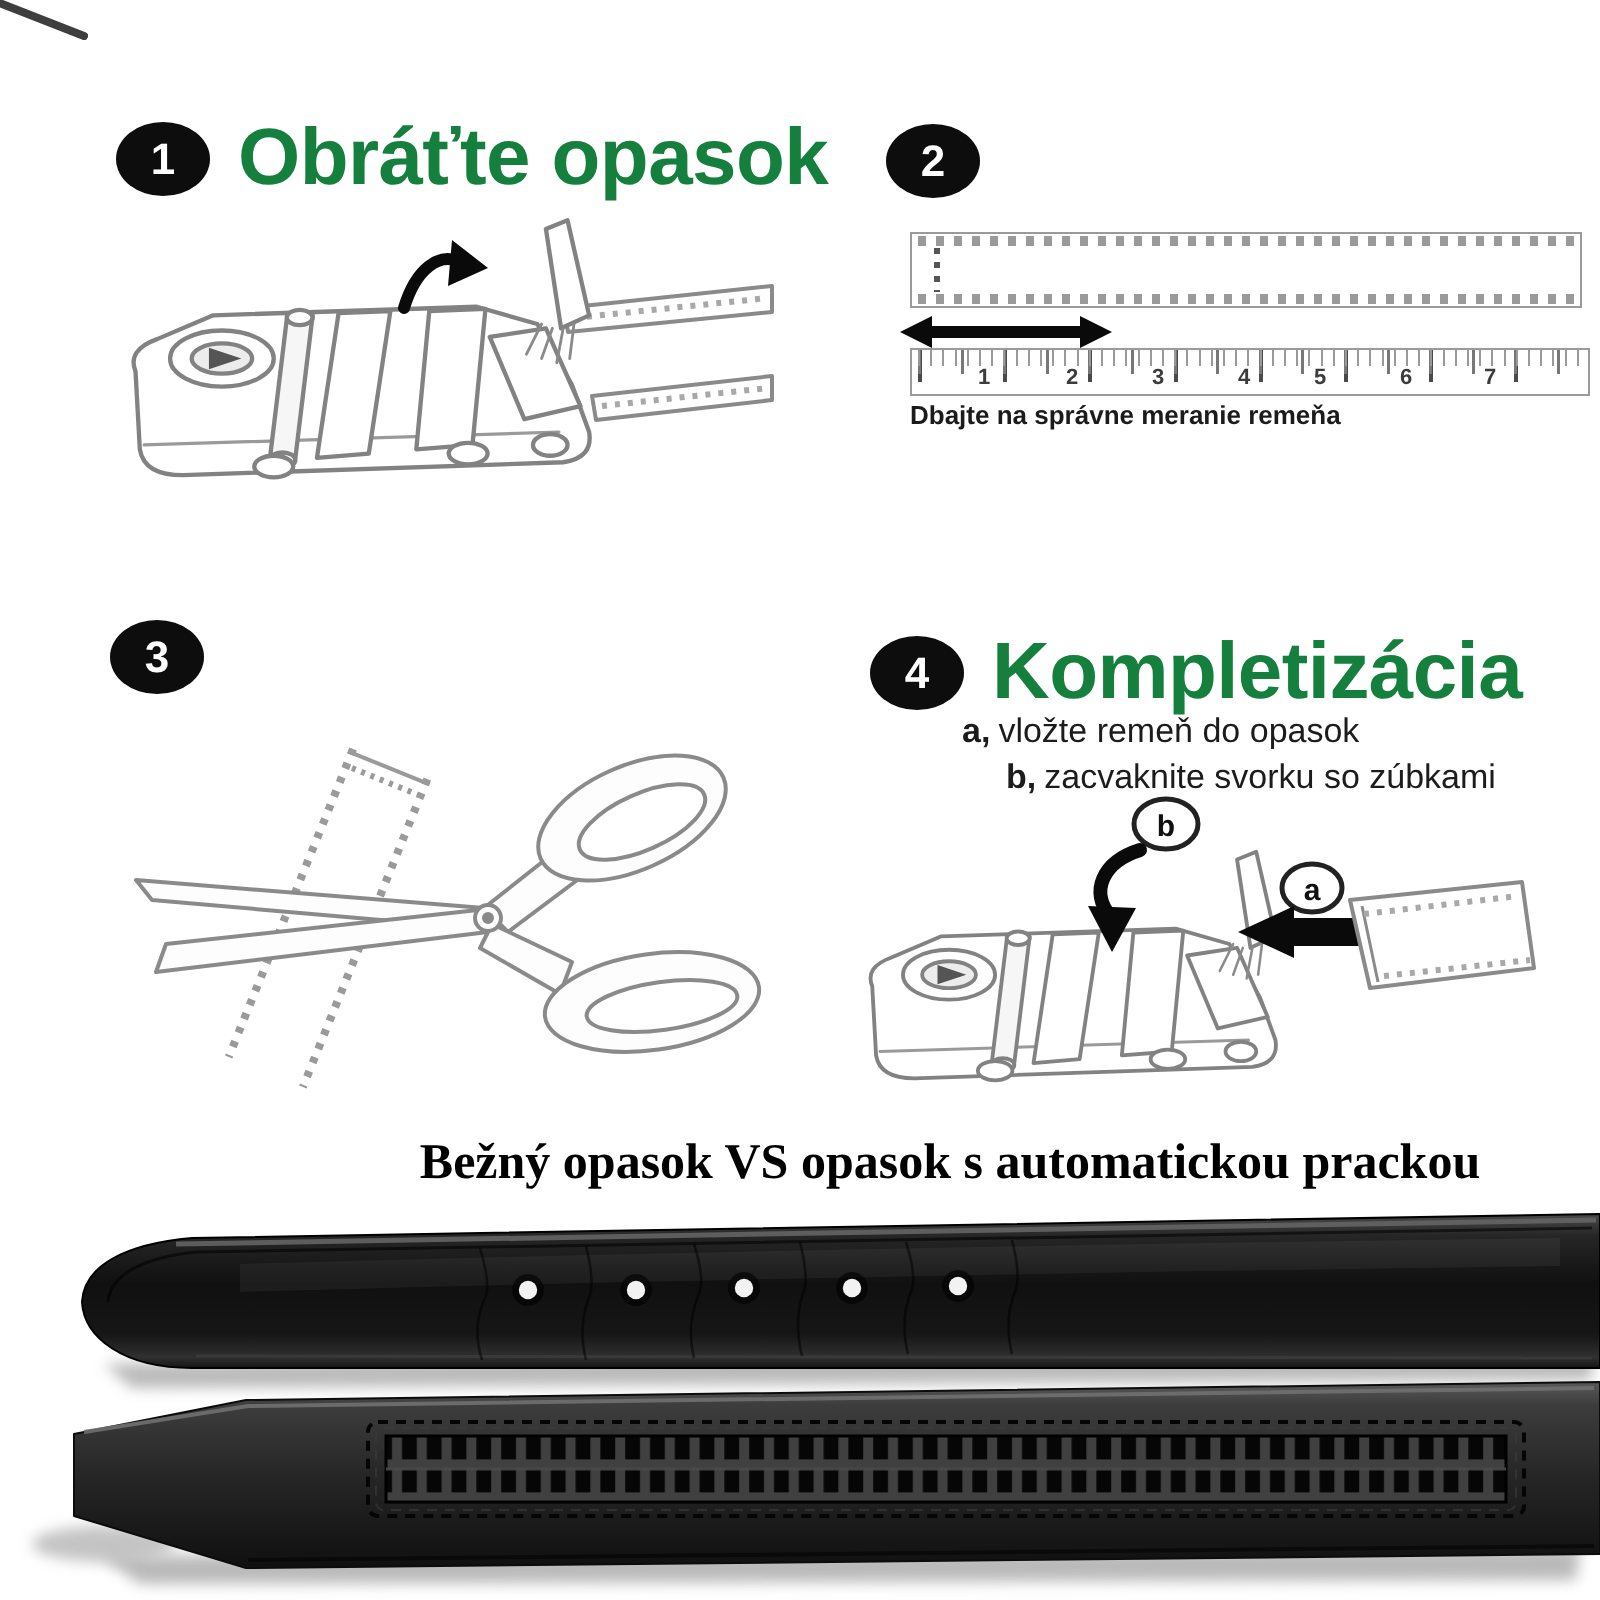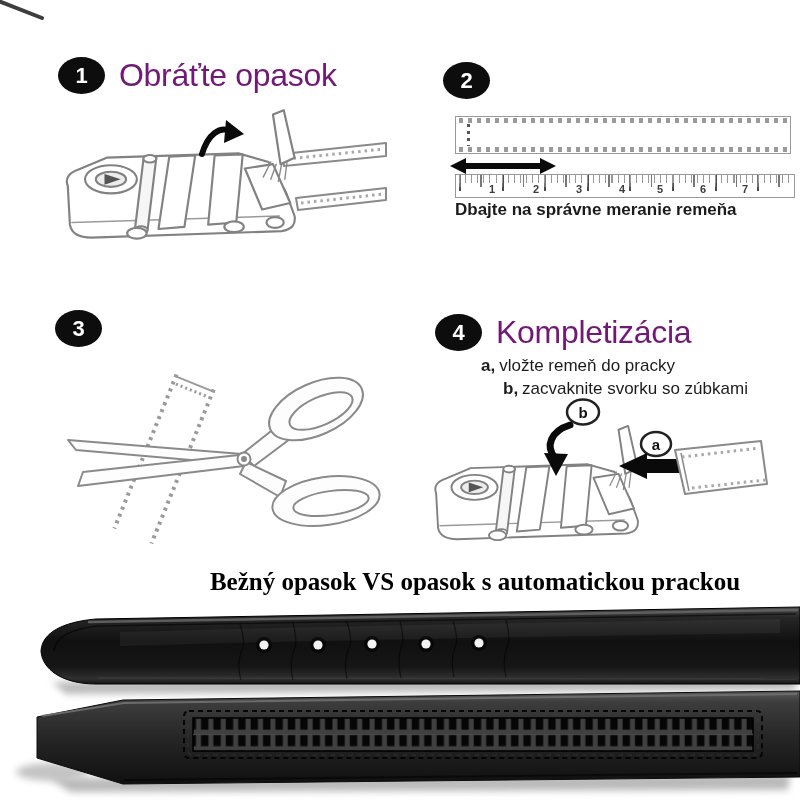--- a/index.html
+++ b/index.html
@@ -8,21 +8,21 @@
     font-family:"Liberation Sans", sans-serif;color:#161616;
   }
   .abs{position:absolute;}
   
   .step-header{position:absolute;display:flex;align-items:center;gap:14px;}
   .badge{
     width:47px;height:37px;border-radius:50%;background:#0d0d0d;color:#ffffff;
     display:flex;align-items:center;justify-content:center;
     font-weight:700;font-size:22px;flex:0 0 auto;
   }
-  .step-title{font-weight:400;font-size:32px;letter-spacing:-0.3px;color:#701a75;white-space:nowrap;}
+  .step-title{font-weight:700;font-size:40px;letter-spacing:-0.3px;color:#15803d;white-space:nowrap;}
   
   .sub-line{position:absolute;font-size:17px;font-weight:500;color:#1c1c1c;white-space:nowrap;}
   .sub-line b{font-weight:700;margin-right:4px;}
   
   .strap2{
     position:absolute;left:455px;top:116px;width:336px;height:38px;
     background:#ffffff;border:1.5px solid #9a9a9a;box-sizing:border-box;
   }
   .perf{position:absolute;left:3px;right:3px;height:5px;
     background:repeating-linear-gradient(90deg,#9a9a9a 0 4px,transparent 4px 9px);}
@@ -36,21 +36,21 @@
     border:1.5px solid #9a9a9a;box-sizing:border-box;
     background-image:
       repeating-linear-gradient(90deg,#999 0 1px,transparent 1px 6.1px),
       repeating-linear-gradient(90deg,#777 0 1.5px,transparent 1.5px 21.3px),
       repeating-linear-gradient(90deg,#4a4a4a 0 2px,transparent 2px 42.6px);
     background-size:100% 8px,100% 12px,100% 16px;
     background-position:3px 0,3px 0,3px 0;
     background-repeat:no-repeat;
   }
   .ruler-num{position:absolute;top:8px;font-size:11px;font-weight:600;color:#3c3c3c;}
-  .caption2{position:absolute;left:455px;top:200px;font-size:17px;font-weight:700;color:#1b1b1b;white-space:nowrap;}
+  .caption2{position:absolute;left:455px;top:200px;font-size:13px;font-weight:700;color:#1b1b1b;white-space:nowrap;}
   
   .vs-title{
     position:absolute;left:150px;top:568px;width:650px;text-align:center;
     font-family:"Liberation Serif", serif;font-weight:700;font-size:25px;color:#000;
     white-space:nowrap;
   }
 </style>
 </head>
 <body>
 
@@ -164,21 +164,21 @@
   </g>
 </svg>
 
 <div class="step-header" style="left:435px;top:314px">
   <div class="badge">
     <span>4</span>
   </div>
   <span class="step-title">Kompletizácia</span>
 </div>
 <div class="sub-line" style="left:481px;top:356px">
-  <b>a,</b><span>vložte remeň do pracky</span>
+  <b>a,</b><span>vložte remeň do opasok</span>
 </div>
 <div class="sub-line" style="left:503px;top:379px">
   <b>b,</b><span>zacvaknite svorku so zúbkami</span>
 </div>
 
 <svg class="abs" style="left:413px;top:398px" width="385" height="148" viewBox="0 0 385 148">
   <use href="#buckle-core" transform="translate(2,26) scale(0.96)"></use>
 
   <g>
     <ellipse cx="170" cy="14" rx="16" ry="12.5" fill="#ffffff" stroke="#222" stroke-width="2.5"></ellipse>

